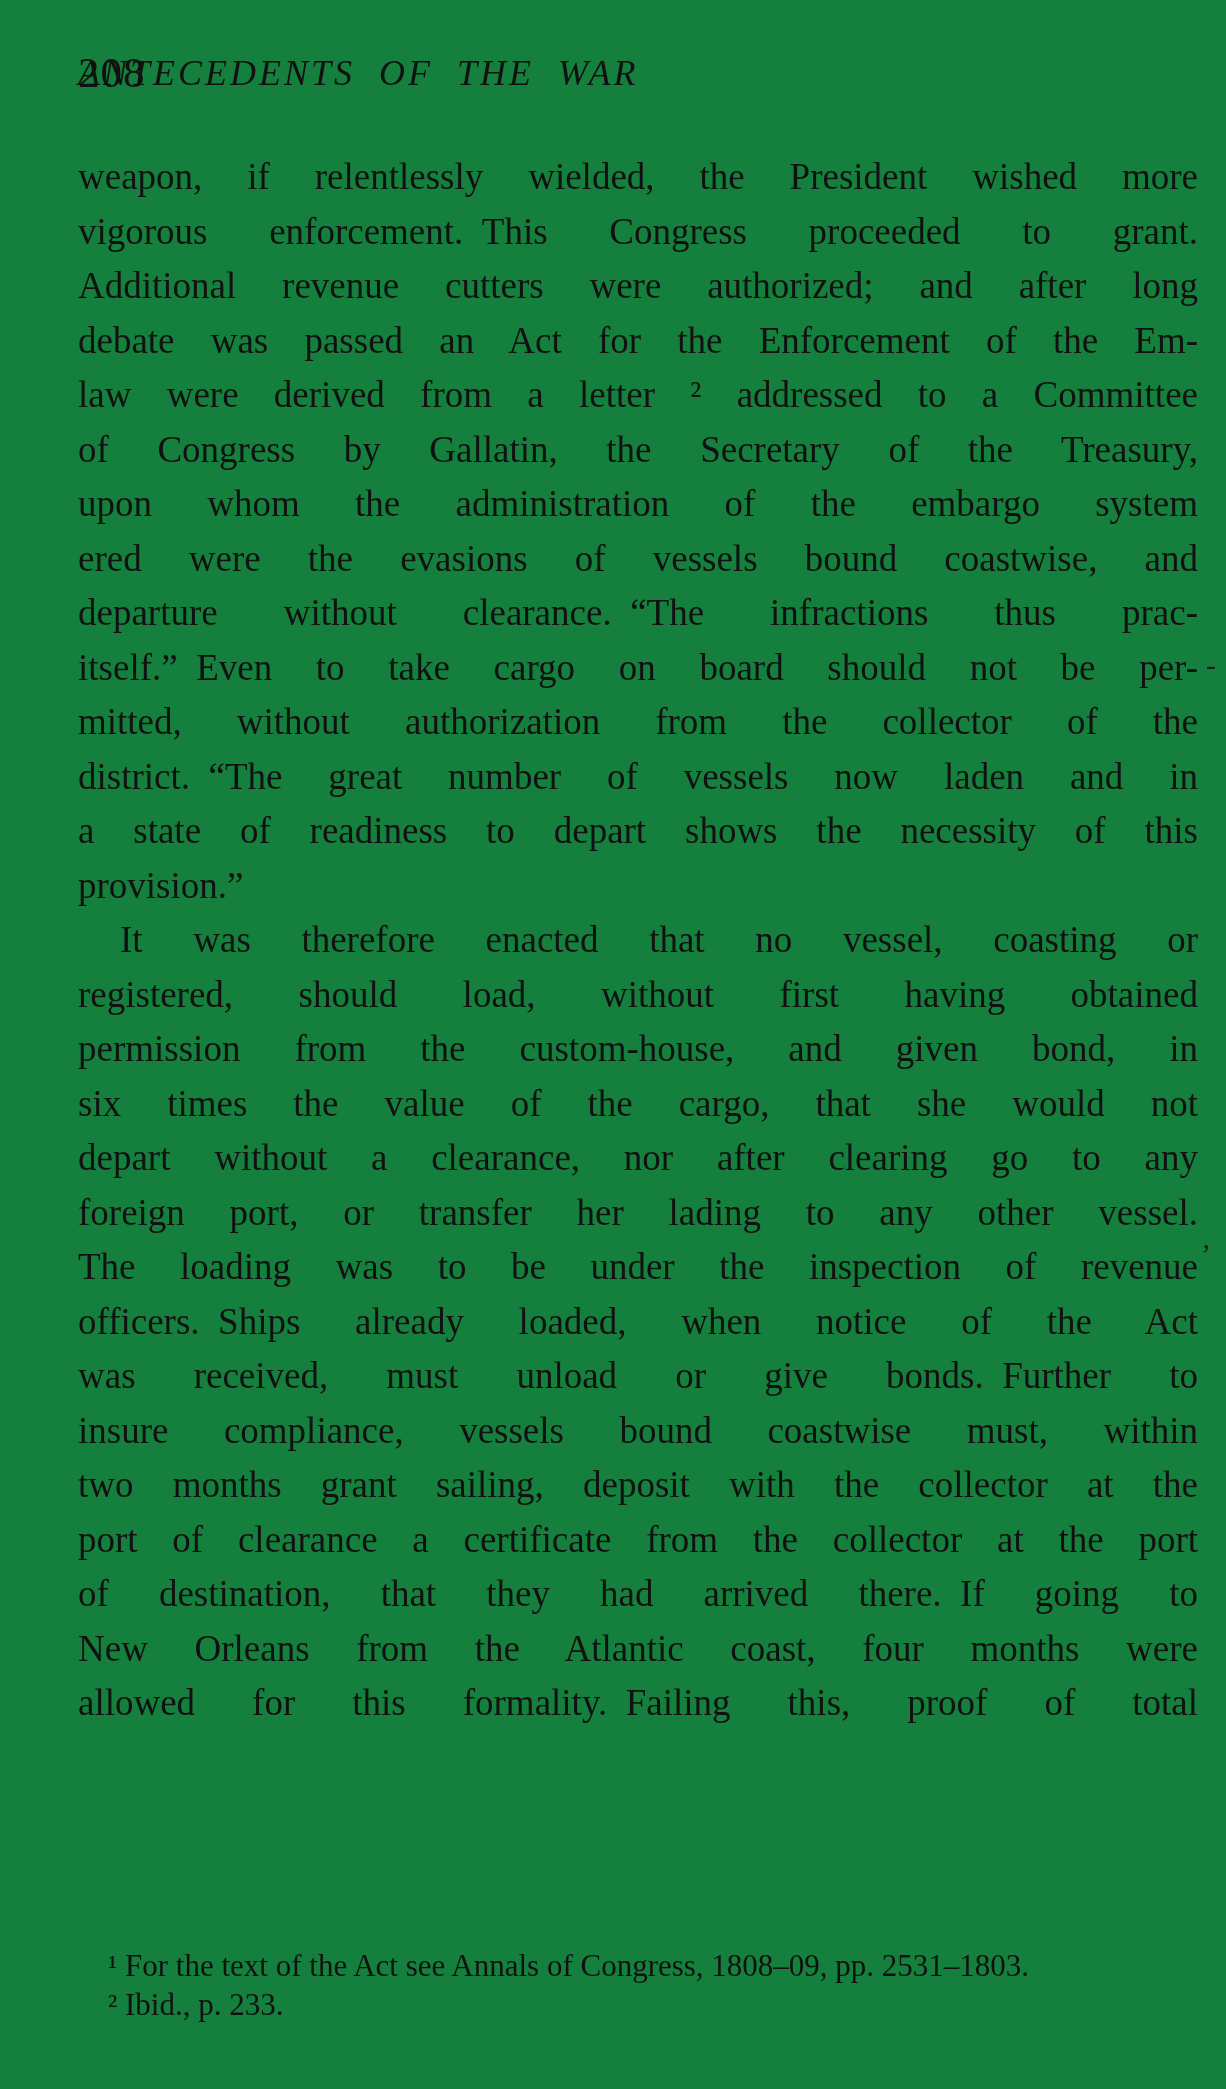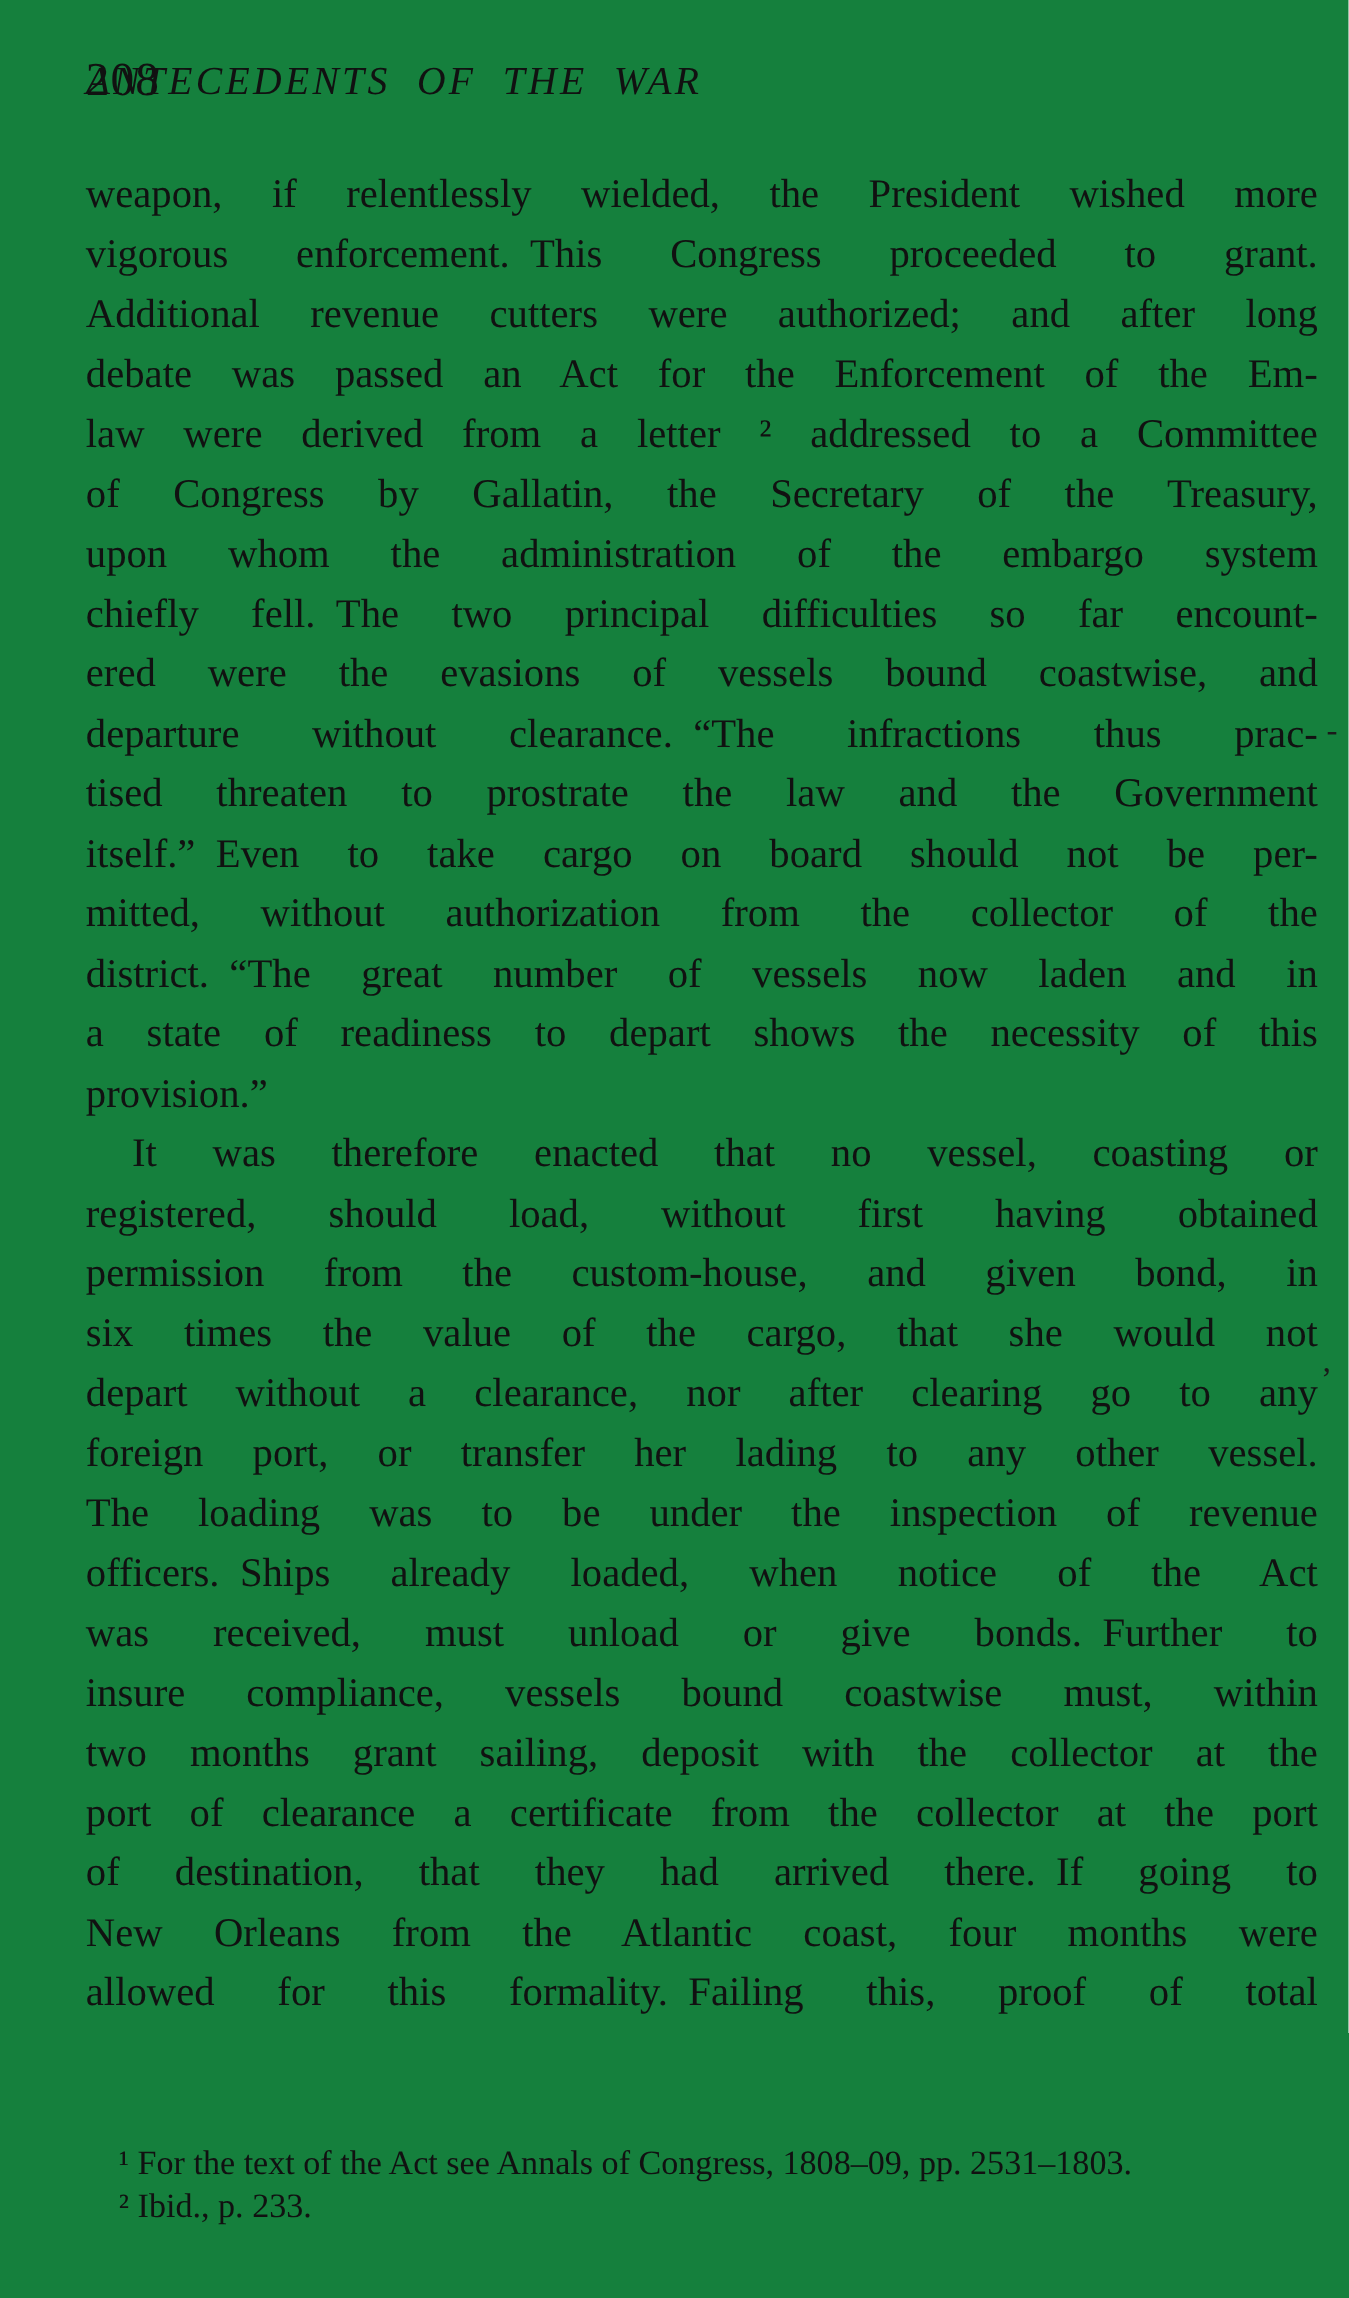--- a/index.html
+++ b/index.html
@@ -88,24 +88,22 @@
 
   <div class="page-body">
     <div>
       <div class="line">weapon, if relentlessly wielded, the President wished more</div>
       <div class="line">vigorous enforcement. This Congress proceeded to grant.</div>
       <div class="line">Additional revenue cutters were authorized; and after long</div>
       <div class="line">debate was passed an Act for the Enforcement of the Em-</div>
       <div class="line">law were derived from a letter ² addressed to a Committee</div>
       <div class="line">of Congress by Gallatin, the Secretary of the Treasury,</div>
       <div class="line">upon whom the administration of the embargo system</div>
-      <div class="line">chiefly fell. The two principal difficulties so far encount-</div>
       <div class="line">ered were the evasions of vessels bound coastwise, and</div>
       <div class="line">departure without clearance. “The infractions thus prac-</div>
-      <div class="line">tised threaten to prostrate the law and the Government</div>
       <div class="line">itself.” Even to take cargo on board should not be per-</div>
       <div class="line">mitted, without authorization from the collector of the</div>
       <div class="line">district. “The great number of vessels now laden and in</div>
       <div class="line">a state of readiness to depart shows the necessity of this</div>
       <div class="line par-end">provision.”</div>
     </div>
     <div>
       <div class="line indent">It was therefore enacted that no vessel, coasting or</div>
       <div class="line">registered, should load, without first having obtained</div>
       <div class="line">permission from the custom-house, and given bond, in</div>

